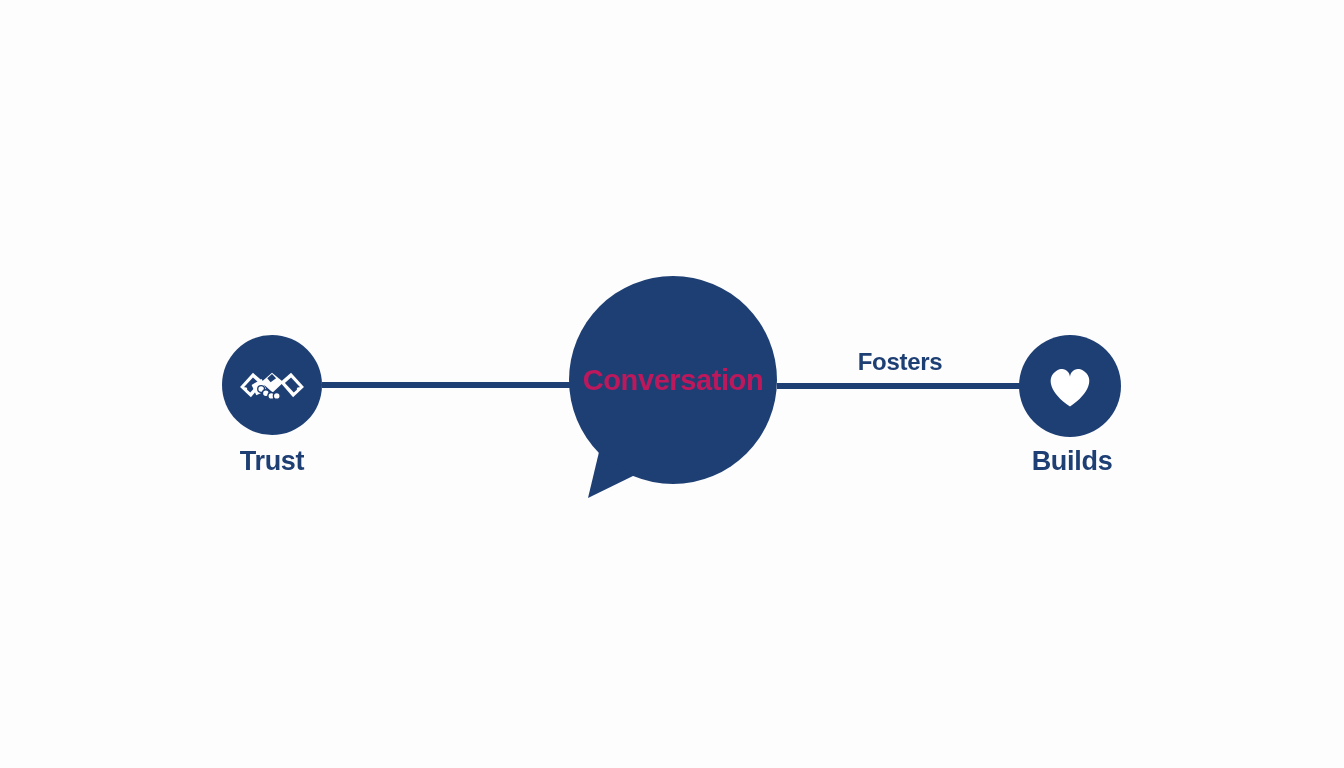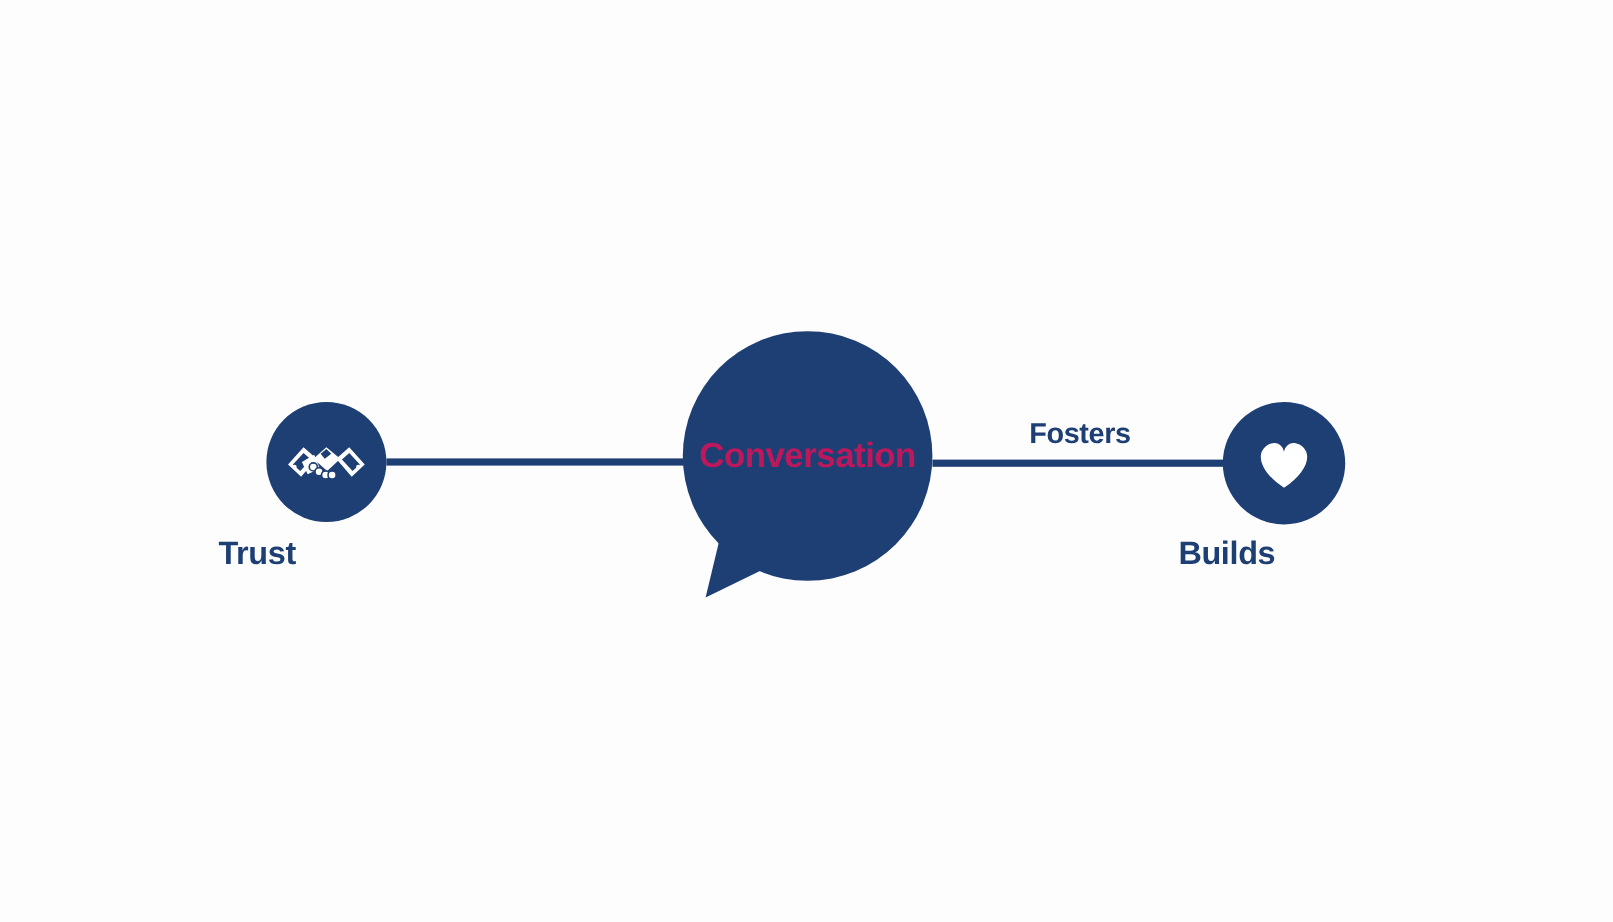--- a/index.html
+++ b/index.html
@@ -43,20 +43,21 @@
     font-size: 24px;
     font-weight: 700;
     color: var(--accent);
     letter-spacing: -0.3px;
   }
   .edge-label-left  { left: 353px; top: 348px; }
   .edge-label-right { left: 810px; top: 348px; }
   .node-label {
     position: absolute;
     width: 180px;
+    text-align: center;
     font-size: 27px;
     font-weight: 700;
     color: var(--accent);
     letter-spacing: -0.3px;
   }
   .node-label-trust   { left: 182px; top: 446px; }
   .node-label-loyalty { left: 982px; top: 446px; }
   .bubble-svg {
     position: absolute;
     left: 563px; top: 272px;

